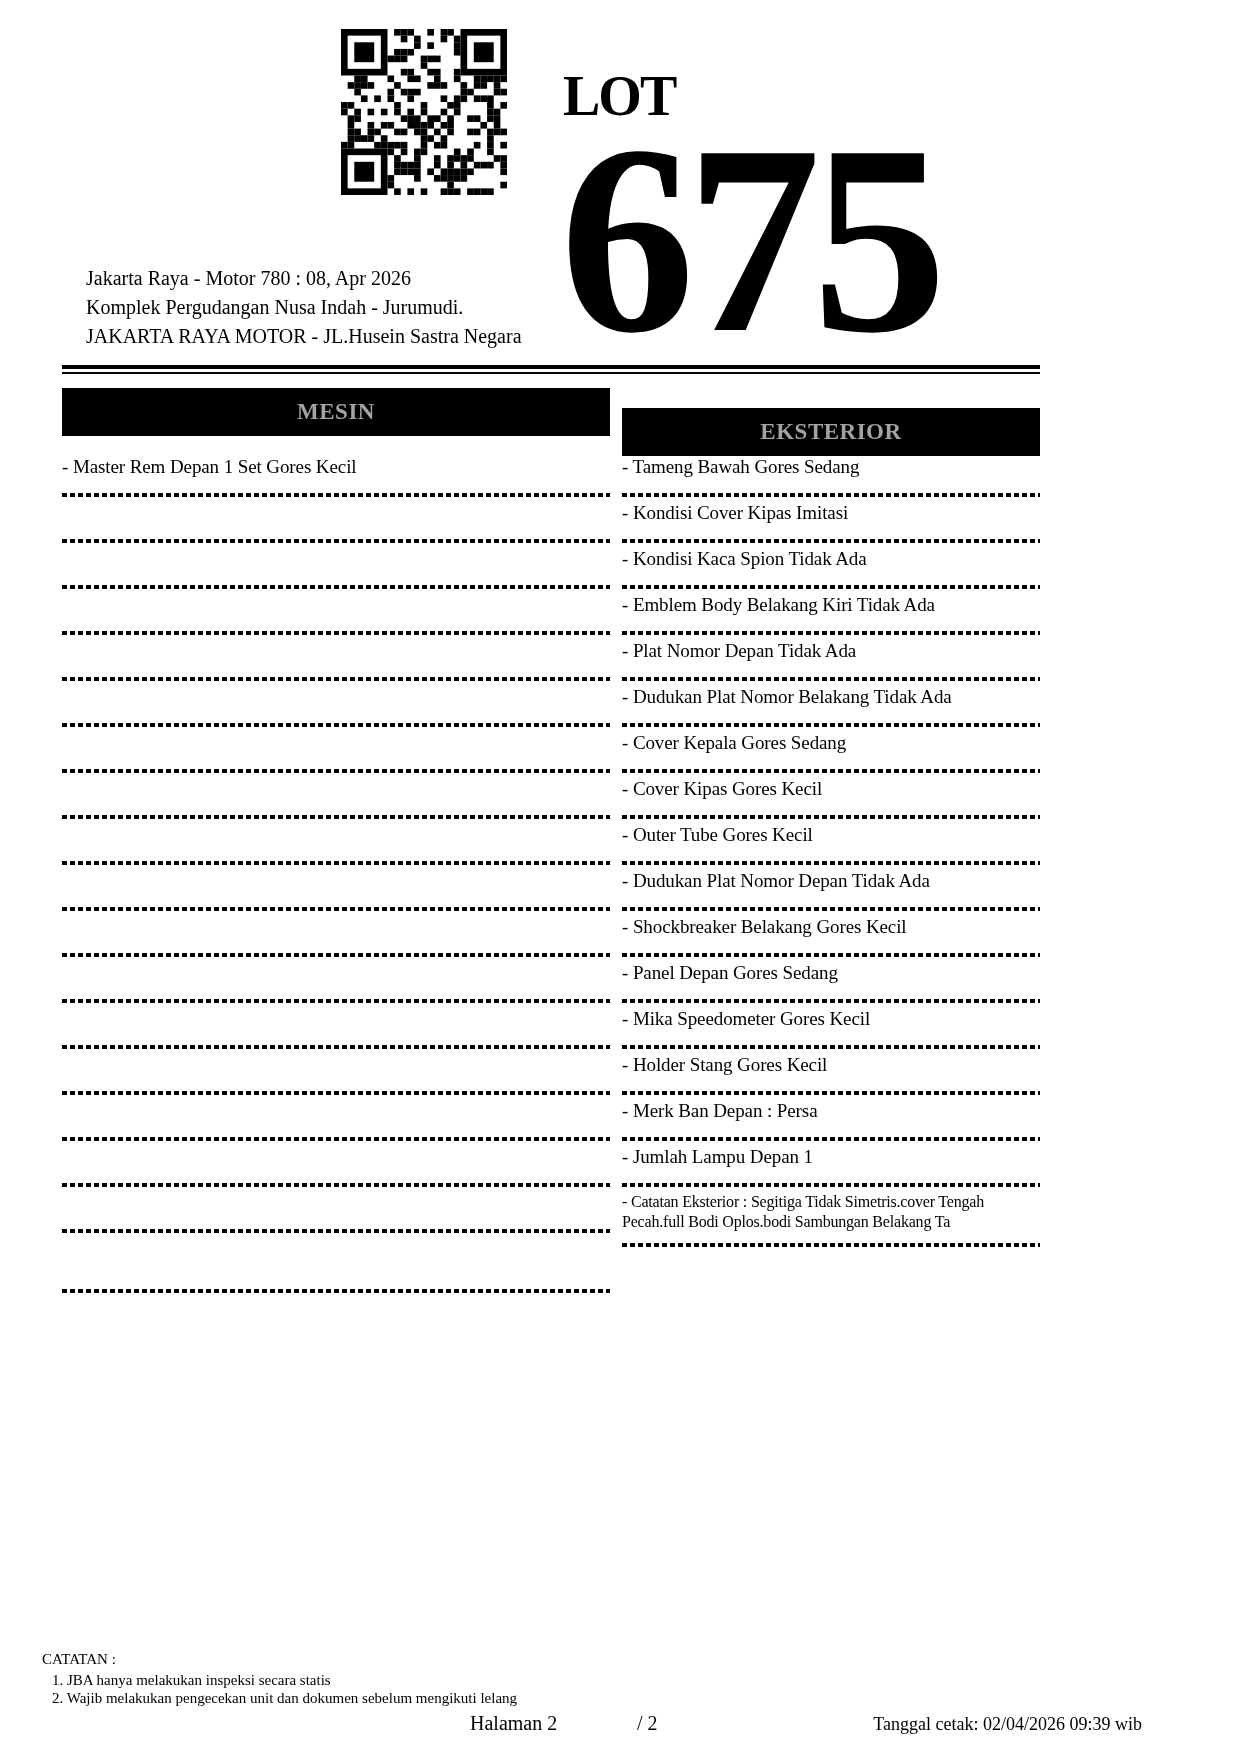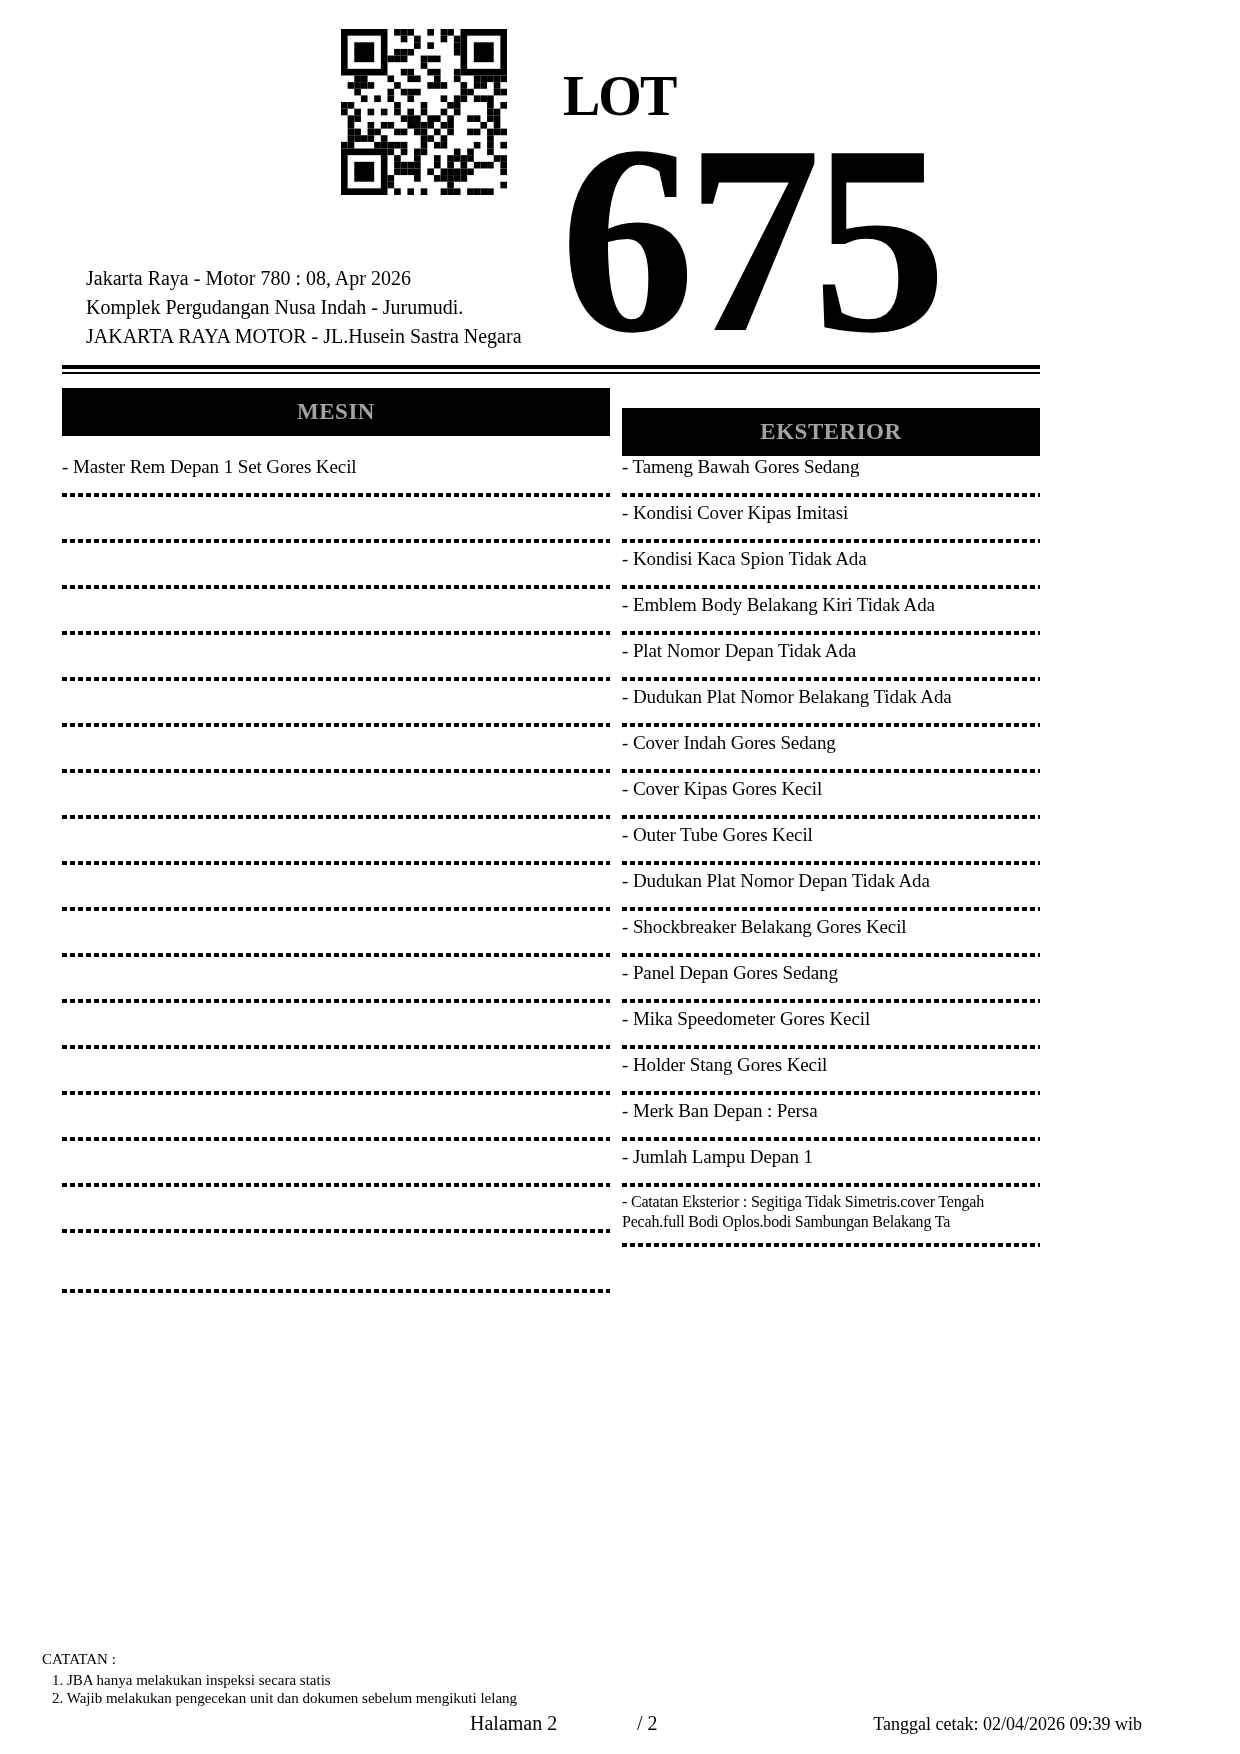--- a/index.html
+++ b/index.html
@@ -402,21 +402,21 @@
       </div>
       <div class="row">
         <span class="row-text">- Plat Nomor Depan Tidak Ada</span>
         <div class="sep"></div>
       </div>
       <div class="row">
         <span class="row-text">- Dudukan Plat Nomor Belakang Tidak Ada</span>
         <div class="sep"></div>
       </div>
       <div class="row">
-        <span class="row-text">- Cover Indah Gores Sedang</span>
+        <span class="row-text">- Cover Kepala Gores Sedang</span>
         <div class="sep"></div>
       </div>
       <div class="row">
         <span class="row-text">- Cover Kipas Gores Kecil</span>
         <div class="sep"></div>
       </div>
       <div class="row">
         <span class="row-text">- Outer Tube Gores Kecil</span>
         <div class="sep"></div>
       </div>

